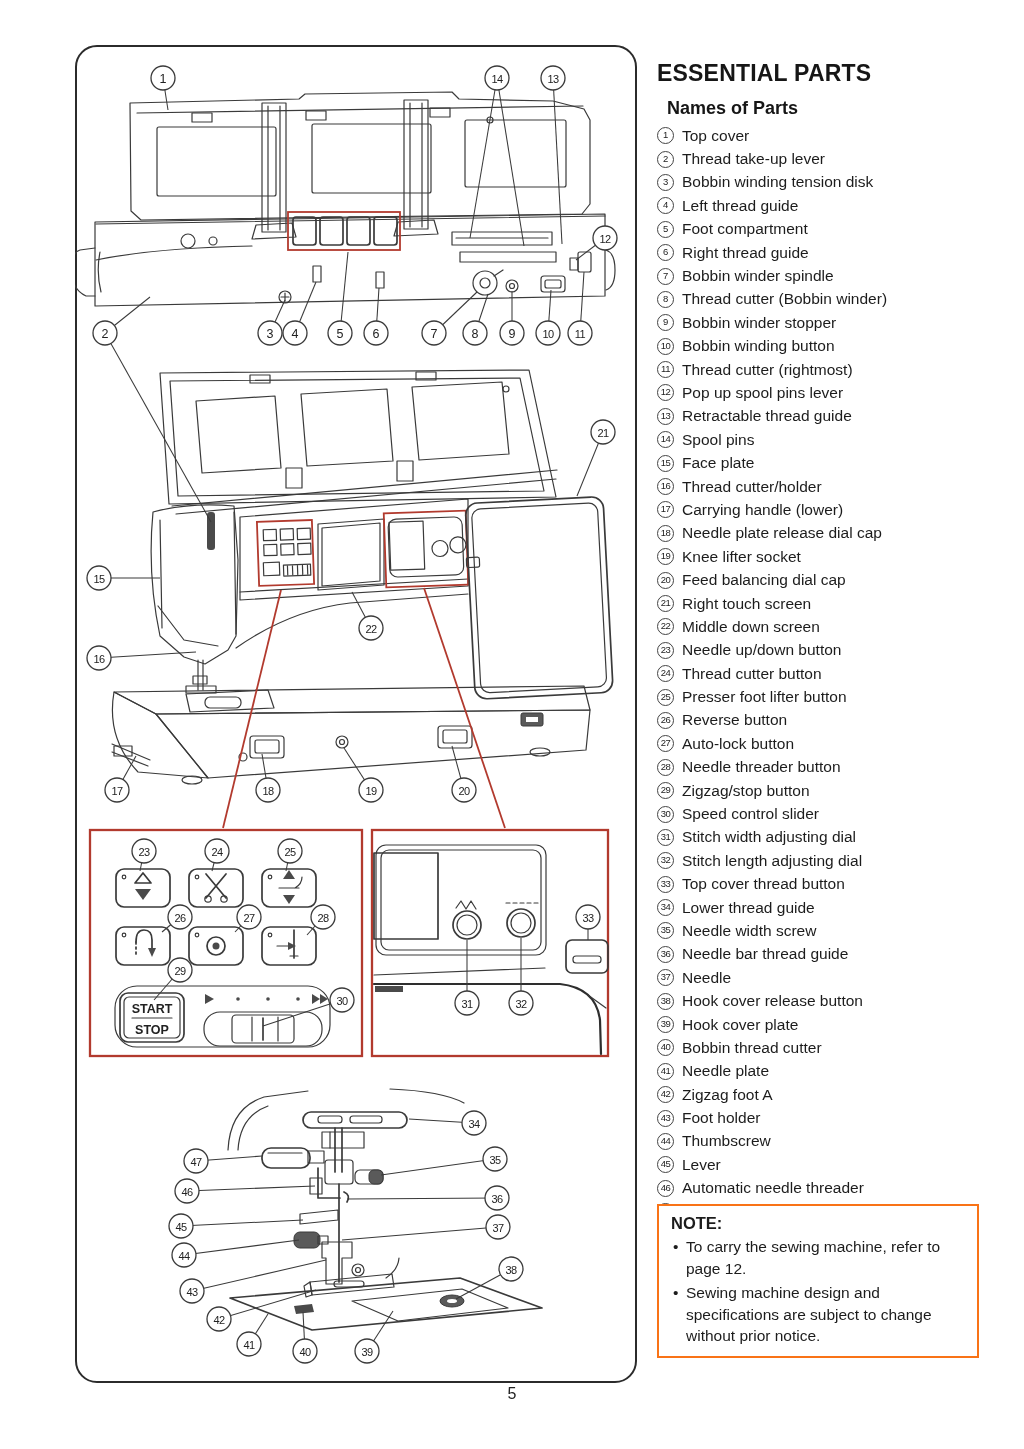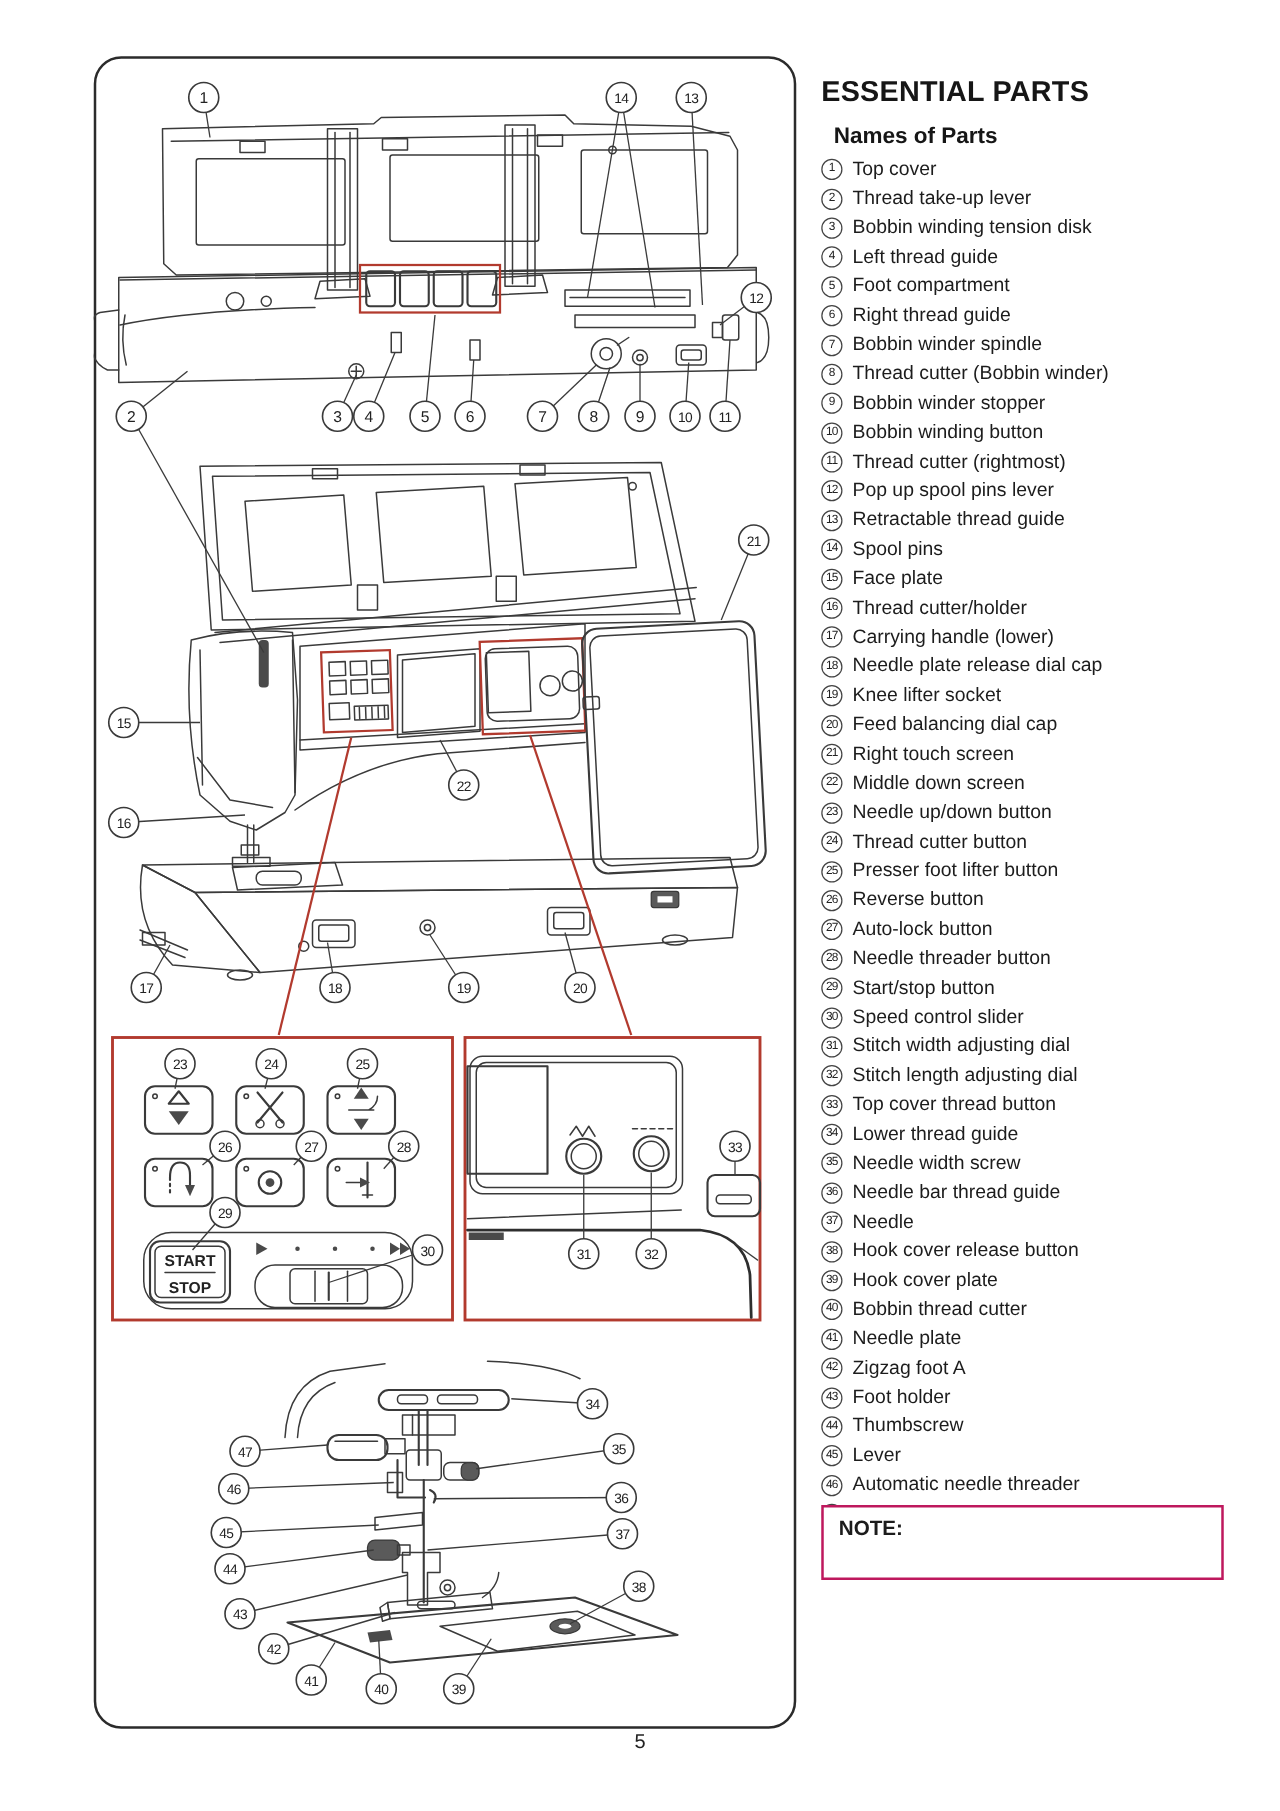--- a/index.html
+++ b/index.html
@@ -21,21 +21,21 @@
   ol.parts{list-style:none;margin:0;padding:0;}
   ol.parts li{display:flex;align-items:center;height:23.4px;white-space:nowrap;}
   .cnum{
     flex:none;display:inline-block;width:17px;height:17px;box-sizing:border-box;
     border:1.2px solid #444;border-radius:50%;font-size:9.5px;line-height:14.5px;
     text-align:center;margin-right:8px;color:#222;letter-spacing:-0.5px;
   }
   .plabel{font-size:15.5px;color:#1c1c1c;}
   .note-box{
     position:absolute;left:657px;top:1204px;width:322px;box-sizing:border-box;
-    border:2px solid #be185d;padding:8px 12px 26px 12px;background:#fff;
+    border:2px solid #f97316;padding:8px 12px 9px 12px;background:#fff;
   }
   .note-title{font-size:16.5px;font-weight:bold;margin-bottom:3px;}
   .note-box ul{margin:0;padding:0;list-style:none;}
   .note-box li{position:relative;padding-left:15px;font-size:15.5px;line-height:21.5px;margin-top:3px;}
   .note-box li::before{content:"\2022";position:absolute;left:2px;top:0;}
   .page-number{position:absolute;left:0;top:1385px;width:1024px;text-align:center;font-size:16px;color:#222;}
 
   
   .s{stroke:#3a3a3a;stroke-width:1.2;fill:none;stroke-linejoin:round;stroke-linecap:round;}
   .s2{stroke:#3a3a3a;stroke-width:1.7;fill:none;stroke-linejoin:round;stroke-linecap:round;}
@@ -594,21 +594,21 @@
         <li>
           <span class="cnum">27</span>
           <span class="plabel">Auto-lock button</span>
         </li>
         <li>
           <span class="cnum">28</span>
           <span class="plabel">Needle threader button</span>
         </li>
         <li>
           <span class="cnum">29</span>
-          <span class="plabel">Start/stop button</span>
+          <span class="plabel">Zigzag/stop button</span>
         </li>
         <li>
           <span class="cnum">30</span>
           <span class="plabel">Speed control slider</span>
         </li>
         <li>
           <span class="cnum">31</span>
           <span class="plabel">Stitch width adjusting dial</span>
         </li>
         <li>
@@ -673,16 +673,20 @@
         </li>
         <li>
           <span class="cnum">47</span>
           <span class="plabel">Buttonhole lever</span>
         </li>
       </ol>
   </div>
 
   <div class="note-box">
     <div class="note-title">NOTE:</div>
+    <ul id="note-list">
+        <li>To carry the sewing machine, refer to page 12.</li>
+        <li>Sewing machine design and specifications are subject to change without prior notice.</li>
+      </ul>
   </div>
 
   <div class="page-number">5</div>
 </div>
 
 </body></html>

